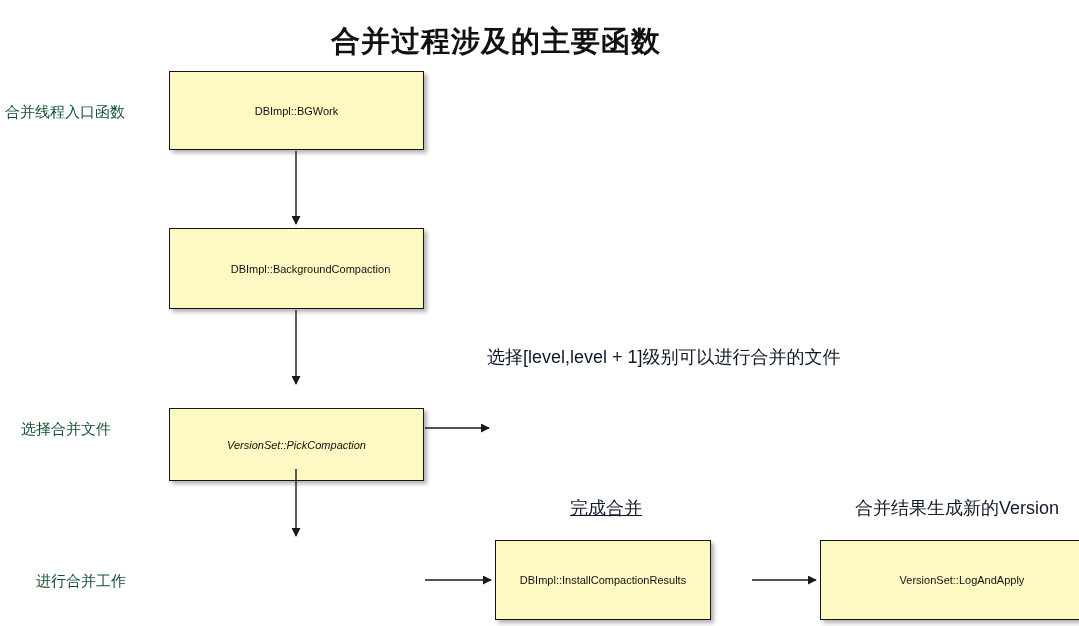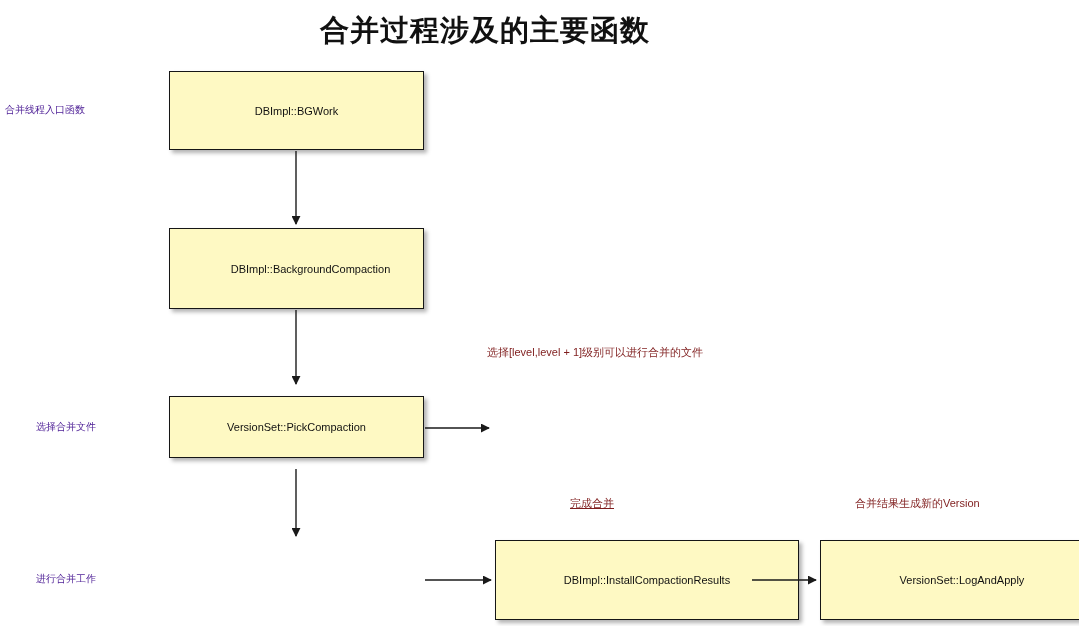--- a/index.html
+++ b/index.html
@@ -14,21 +14,21 @@
     height: 626px;
     background: #ffffff;
     overflow: hidden;
     color: #1a1a1a;
   }
   .title {
     position: absolute;
     left: 0;
     top: 11px;
     width: 970px;
-    margin: 0;
+    margin: 11px;
     text-align: center;
     font-size: 29px;
     font-weight: 600;
     letter-spacing: 1px;
     color: #111111;
   }
   .node {
     position: absolute;
     box-sizing: border-box;
     border: 1.5px solid #161616;
@@ -36,64 +36,64 @@
     box-shadow: 2.5px 3px 4px rgba(0,0,0,0.30);
     display: flex;
     align-items: center;
     justify-content: center;
     text-align: center;
     font-size: 11px;
     color: #111111;
   }
   .row-label {
     position: absolute;
-    font-size: 10px;
-    color: #4c1d95;
+    font-size: 15px;
+    color: #14532d;
     white-space: nowrap;
   }
   .annotation {
     position: absolute;
-    font-size: 11px;
-    color: #7f1d1d;
+    font-size: 18px;
+    color: #0f172a;
     white-space: nowrap;
   }
   .arrow-layer {
     position: absolute;
     left: 0;
     top: 0;
     width: 1079px;
     height: 626px;
     pointer-events: none;
   }
 </style>
 </head>
 <body>
 
 <div class="canvas">
 
   <h1 class="title">合并过程涉及的主要函数</h1>
 
   <div class="row-label" style="left:5px; top:103px;">合并线程入口函数</div>
-  <div class="row-label" style="left:36px; top:420px;">选择合并文件</div>
+  <div class="row-label" style="left:21px; top:420px;">选择合并文件</div>
   <div class="row-label" style="left:36px; top:572px;">进行合并工作</div>
 
   <div class="annotation" style="left:487px; top:345px;">选择[level,level + 1]级别可以进行合并的文件</div>
   <div class="annotation" style="left:570px; top:496px;text-decoration:underline;">完成合并</div>
   <div class="annotation" style="left:855px; top:496px;">合并结果生成新的Version</div>
 
   <div class="node" style="left:169px; top:71px; width:255px; height:79px;">
     <span>DBImpl::BGWork</span>
   </div>
   <div class="node" style="left:169px; top:228px; width:255px; height:81px;padding-left:28px;">
     <span>DBImpl::BackgroundCompaction</span>
   </div>
-  <div class="node" style="left:169px; top:396px; width:255px; height:62px;">
+  <div class="node" style="left:169px; top:408px; width:255px; height:73px;font-style:italic;">
     <span>VersionSet::PickCompaction</span>
   </div>
-  <div class="node" style="left:495px; top:540px; width:304px; height:80px;">
+  <div class="node" style="left:495px; top:540px; width:216px; height:80px;">
     <span>DBImpl::InstallCompactionResults</span>
   </div>
   <div class="node" style="left:820px; top:540px; width:284px; height:80px;">
     <span>VersionSet::LogAndApply</span>
   </div>
 
   <svg class="arrow-layer" viewBox="0 0 1079 626">
     <defs>
       <marker id="ah" viewBox="0 0 10 10" refX="9" refY="5" markerWidth="9" markerHeight="9" orient="auto" markerUnits="userSpaceOnUse">
         <path d="M0,0 L10,5 L0,10 Z" fill="#1a1a1a"></path>

